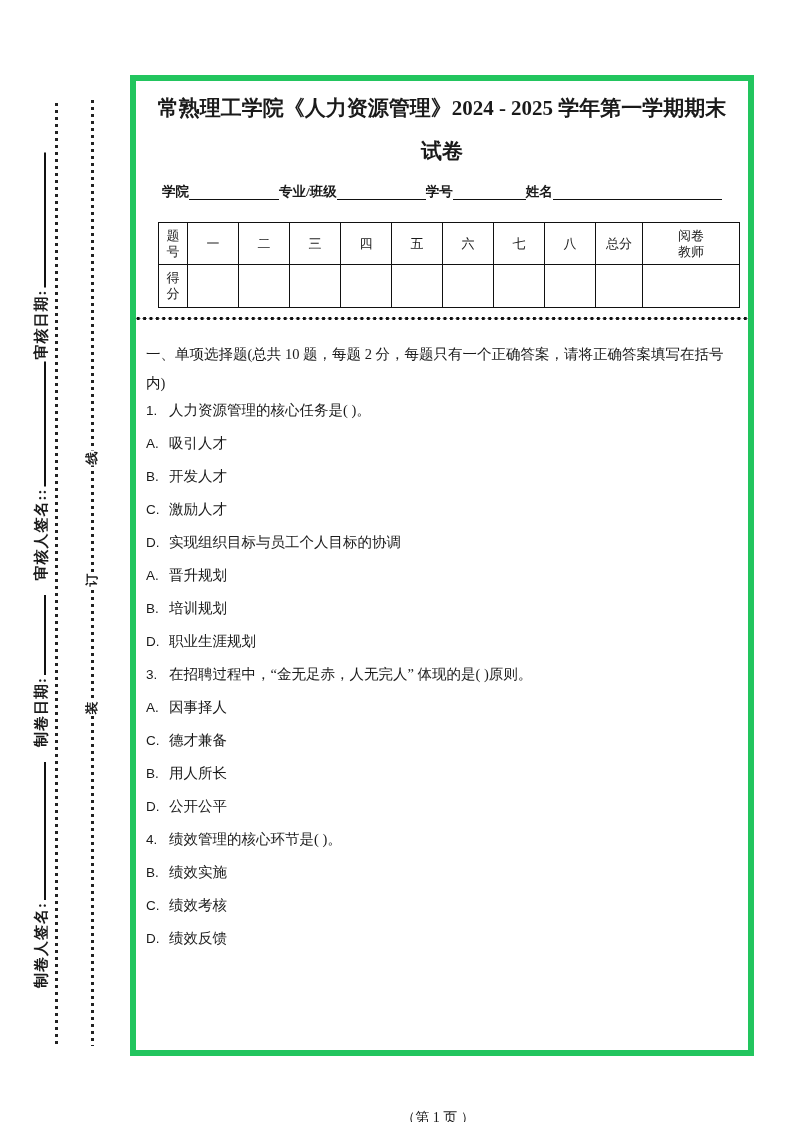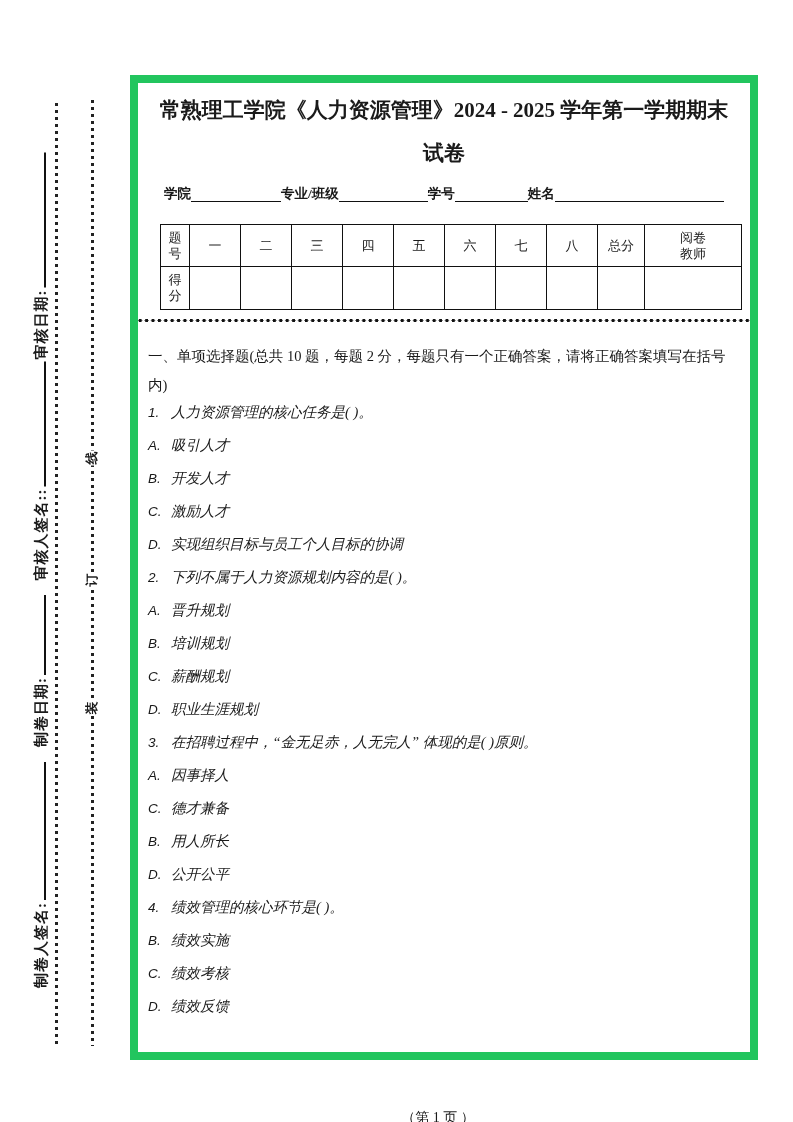--- a/index.html
+++ b/index.html
@@ -23,21 +23,21 @@
     background-image:repeating-linear-gradient(to bottom,#222 0 3px,transparent 3px 7px);
   }
   .spine-char{
     position:absolute;left:92px;
     transform:translate(-50%,-50%) rotate(-90deg);
     background:#fff;padding:3px 1px;font-size:13px;font-weight:bold;
   }
   
   .paper{
     position:absolute;left:130px;top:75px;width:612px;height:969px;
-    border:8px solid #22c55e;box-sizing:content-box;background:#fff;
+    border:6px solid #22c55e;box-sizing:content-box;background:#fff;
   }
   .title{
     margin:6px 18px 0 18px;text-align:center;
     font-size:21px;font-weight:bold;line-height:43px;
   }
   .fields{
     display:flex;align-items:flex-end;margin:10px 26px 0 26px;
     font-size:13.5px;font-weight:bold;line-height:17px;text-align:right;
   }
   .fields .blank{
@@ -56,21 +56,21 @@
   .c-qn{width:28px}.c-n{width:50px}.c-tot{width:46px}.c-tea{width:96px}
   
   .dotsep{
     margin:8px -1px 0 -1px;height:5px;
     background-image:radial-gradient(circle,#111 1.7px,transparent 2px);
     background-size:6.4px 5px;background-repeat:repeat-x;background-position:0 50%;
   }
   
   .content{margin:19px 13px 0 10px;font-size:14.5px;}
   .sec-heading{line-height:29px;margin-bottom:2px;}
-  .line{line-height:21px;margin-bottom:12px;font-style:italic;}
+  .line{line-height:21px;margin-bottom:12px;}
   .prefix{display:inline-block;width:23px;font-family:"Liberation Sans","DejaVu Sans",sans-serif;font-size:13.5px;}
   
   .footer{
     position:absolute;left:130px;top:1109px;width:616px;text-align:center;
     font-size:14px;font-weight:normal;
   }
 </style>
 </head>
 <body>
 
@@ -141,24 +141,22 @@
 
   <div class="content">
     <div class="sec-heading">一、单项选择题(总共 10 题，每题 2 分，每题只有一个正确答案，请将正确答案填写在括号内)</div>
 
     <div class="line"><span class="prefix">1.</span><span>人力资源管理的核心任务是( )。</span></div>
     <div class="line"><span class="prefix">A.</span><span>吸引人才</span></div>
     <div class="line"><span class="prefix">B.</span><span>开发人才</span></div>
     <div class="line"><span class="prefix">C.</span><span>激励人才</span></div>
     <div class="line"><span class="prefix">D.</span><span>实现组织目标与员工个人目标的协调</span></div>
 
-    <div class="line"><span class="prefix">2.</span><span>下列不属于人力资源规划内容的是( )。</span></div>
     <div class="line"><span class="prefix">A.</span><span>晋升规划</span></div>
     <div class="line"><span class="prefix">B.</span><span>培训规划</span></div>
-    <div class="line"><span class="prefix">C.</span><span>薪酬规划</span></div>
     <div class="line"><span class="prefix">D.</span><span>职业生涯规划</span></div>
 
     <div class="line"><span class="prefix">3.</span><span>在招聘过程中，“金无足赤，人无完人” 体现的是( )原则。</span></div>
     <div class="line"><span class="prefix">A.</span><span>因事择人</span></div>
     <div class="line"><span class="prefix">C.</span><span>德才兼备</span></div>
     <div class="line"><span class="prefix">B.</span><span>用人所长</span></div>
     <div class="line"><span class="prefix">D.</span><span>公开公平</span></div>
 
     <div class="line"><span class="prefix">4.</span><span>绩效管理的核心环节是( )。</span></div>
     <div class="line"><span class="prefix">B.</span><span>绩效实施</span></div>

